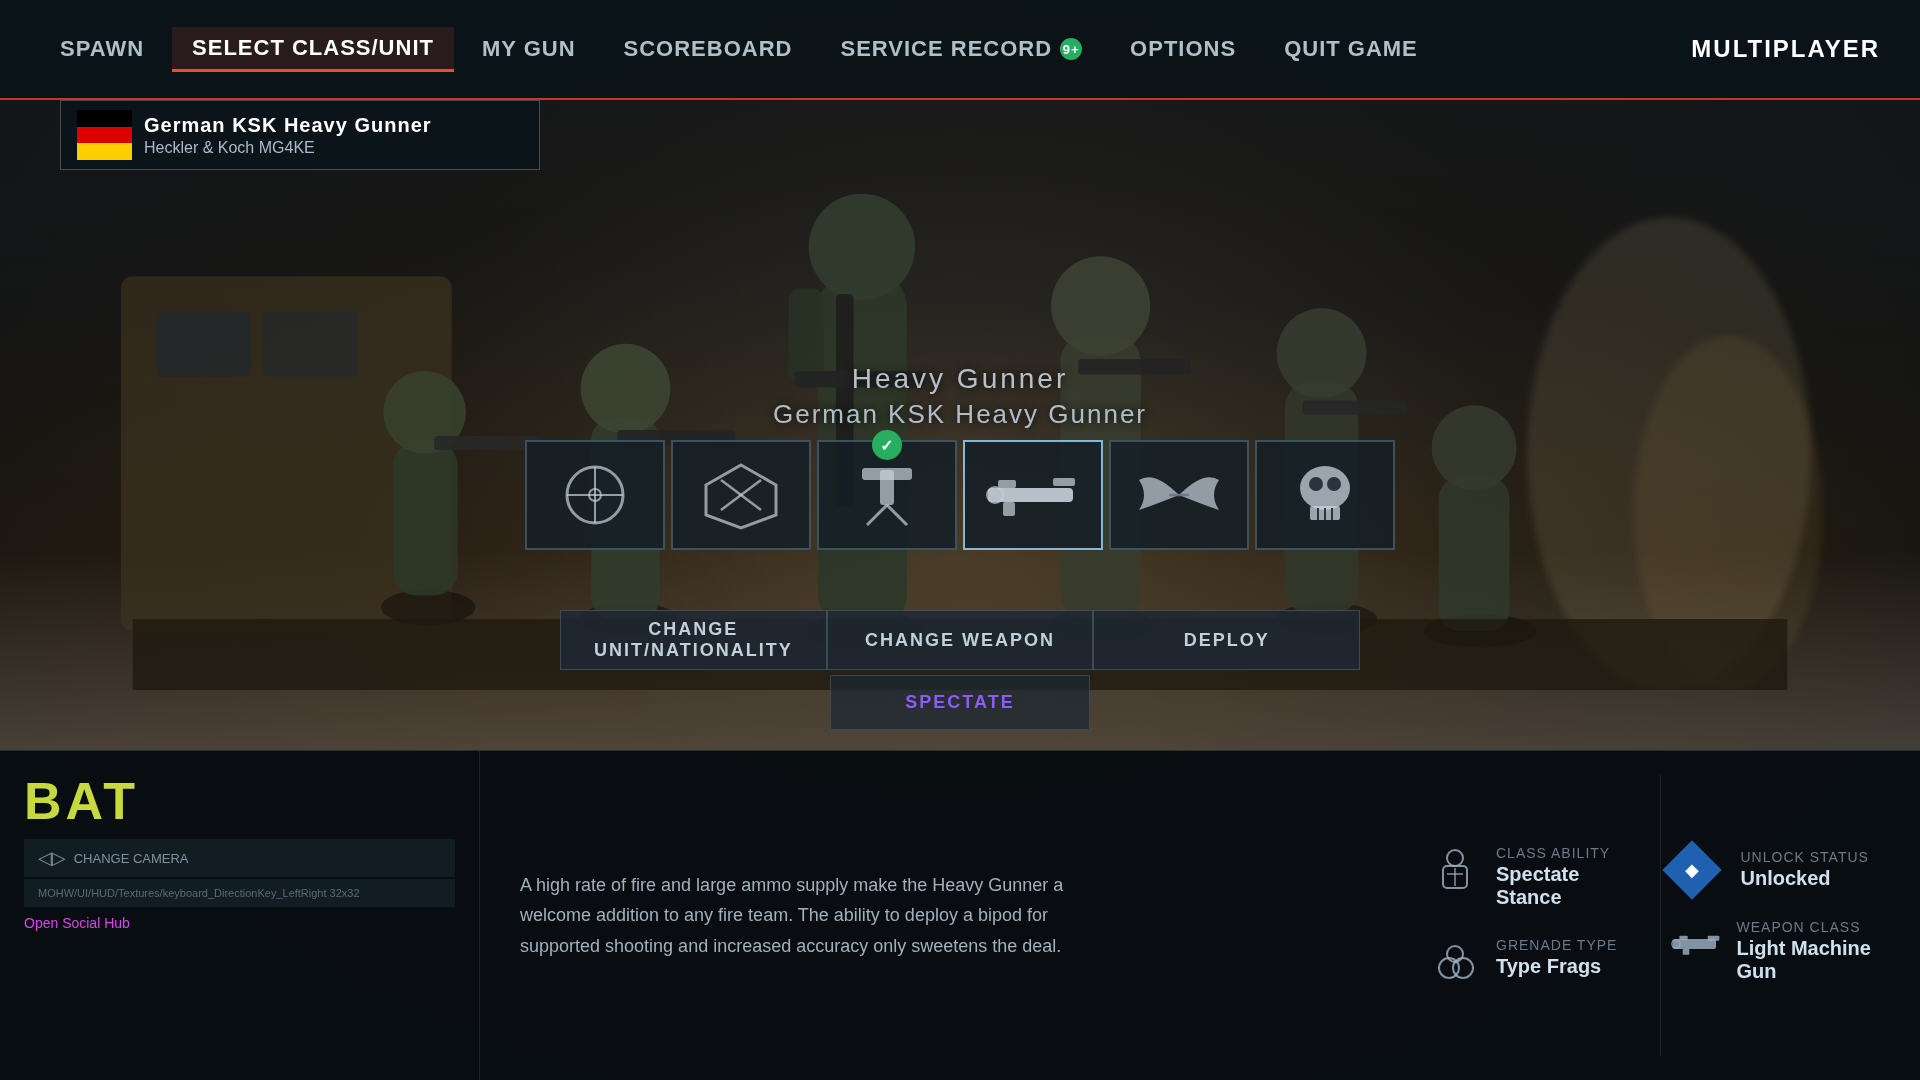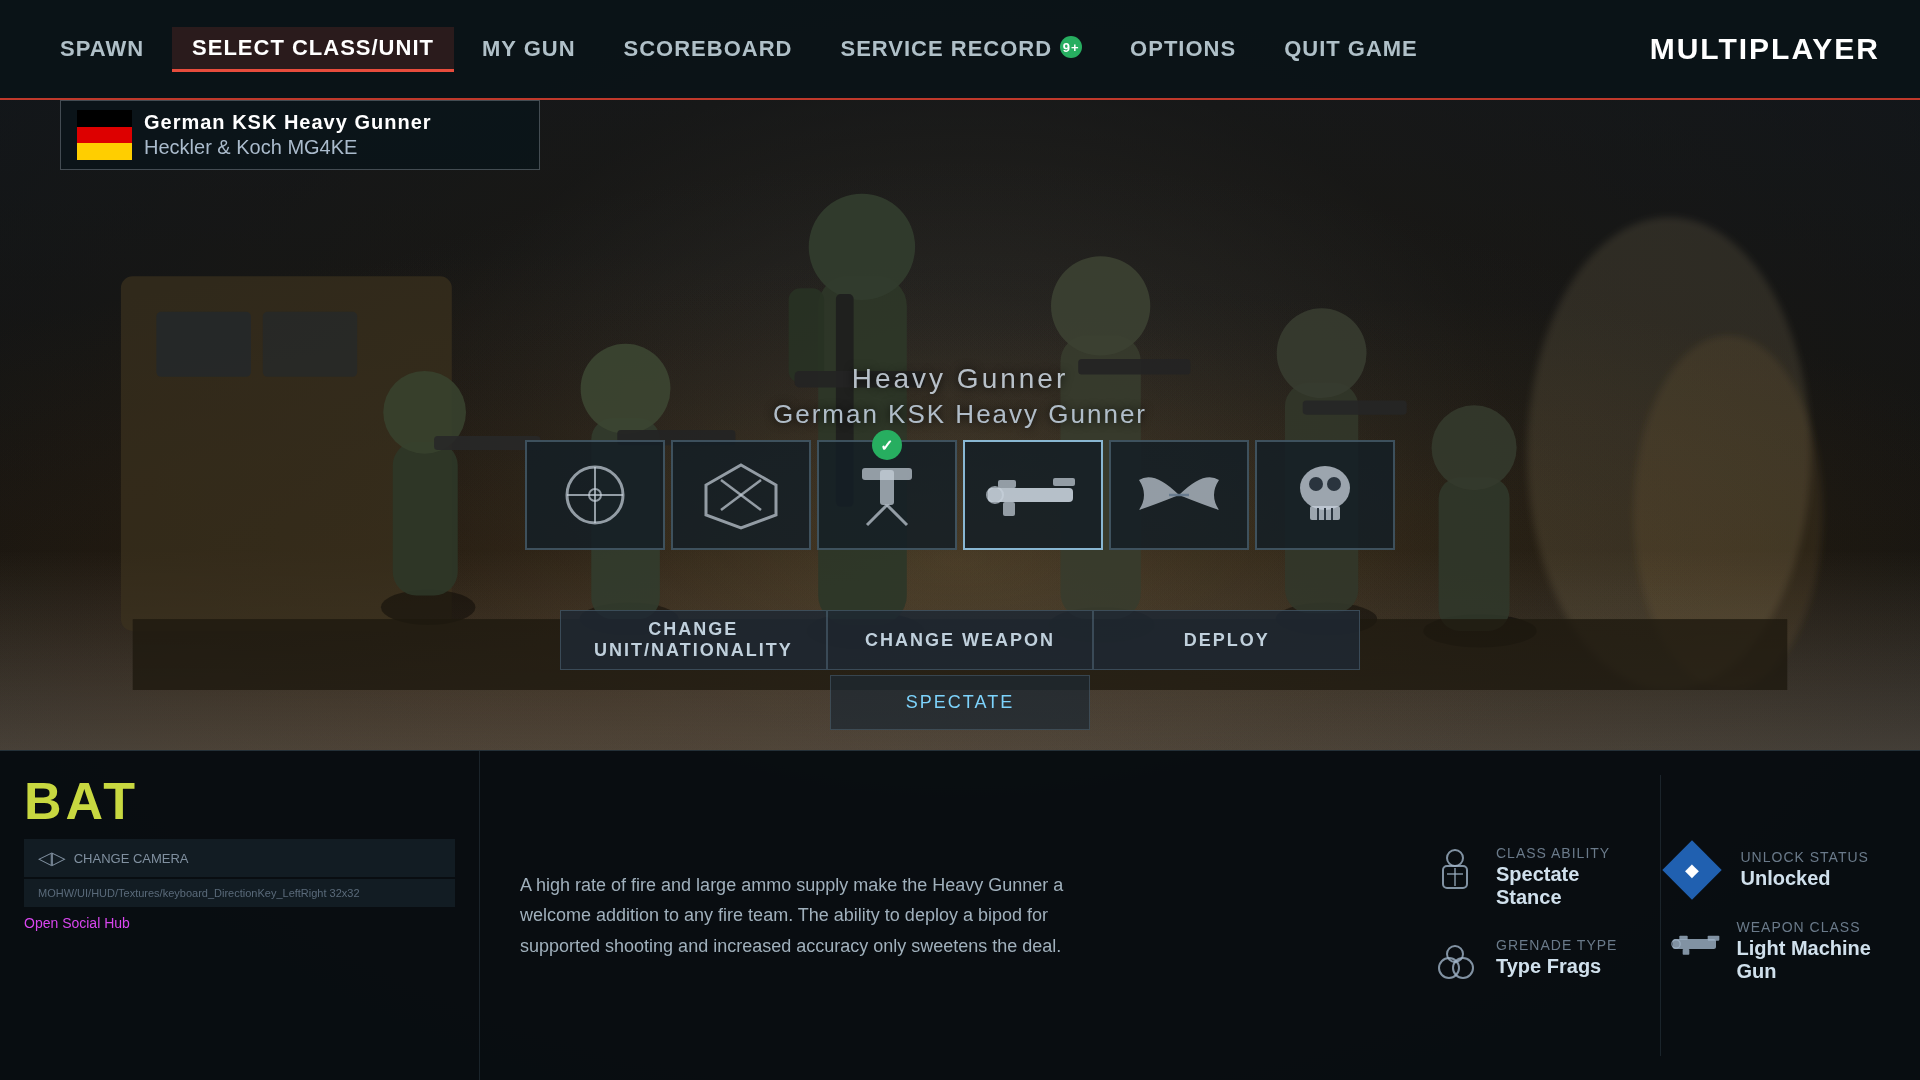--- a/index.html
+++ b/index.html
@@ -72,21 +72,21 @@
       border-radius: 50%;
       width: 22px;
       height: 22px;
       font-size: 13px;
       font-weight: bold;
       margin-left: 4px;
     }
 
     .nav-multiplayer {
       color: #ffffff;
-      font-size: 30px;
+      font-size: 24px;
       font-weight: 700;
       letter-spacing: 2px;
       text-transform: uppercase;
     }
 
     
     .class-panel {
       position: absolute;
       top: 100px;
       left: 60px;
@@ -122,21 +122,21 @@
 
     .class-info-text { display: flex; flex-direction: column; }
     .class-name {
       color: #ffffff;
       font-size: 20px;
       font-weight: 700;
       letter-spacing: 1px;
     }
     .class-weapon {
       color: #aabbcc;
-      font-size: 20px;
+      font-size: 16px;
       margin-top: 2px;
     }
 
     
     .center-labels {
       position: absolute;
       bottom: 650px;
       left: 0;
       right: 0;
       display: flex;
@@ -237,23 +237,23 @@
     
     .spectate-btn {
       position: absolute;
       bottom: 350px;
       left: 50%;
       transform: translateX(-50%);
       width: 260px;
       height: 55px;
       background: rgba(30, 40, 50, 0.75);
       border: 1px solid rgba(100,130,150,0.35);
-      color: #7dd3fc;
+      color: #8b5cf6;
       font-size: 18px;
-      font-weight: 400;
+      font-weight: 700;
       letter-spacing: 2px;
       text-transform: uppercase;
       cursor: pointer;
       display: flex;
       align-items: center;
       justify-content: center;
       z-index: 100;
     }
 
     
@@ -501,21 +501,21 @@
     <rect x="0" y="490" width="1400" height="60" fill="rgba(30,25,15,0.8)"></rect>
   </svg>
 </div>
 
 <nav class="navbar">
   <div class="nav-items">
     <button class="nav-item">Spawn</button>
     <button class="nav-item active">Select Class/Unit</button>
     <button class="nav-item">My Gun</button>
     <button class="nav-item">Scoreboard</button>
-    <button class="nav-item" style="display:flex;align-items:flex-start;gap:4px;">
+    <button class="nav-item" style="display:flex;align-items:center;gap:4px;">
       <span>Service Record</span>
       <span class="nav-item-badge">9+</span>
     </button>
     <button class="nav-item">Options</button>
     <button class="nav-item">Quit Game</button>
   </div>
   <div class="nav-multiplayer">Multiplayer</div>
 </nav>
 
 <div class="class-panel">

